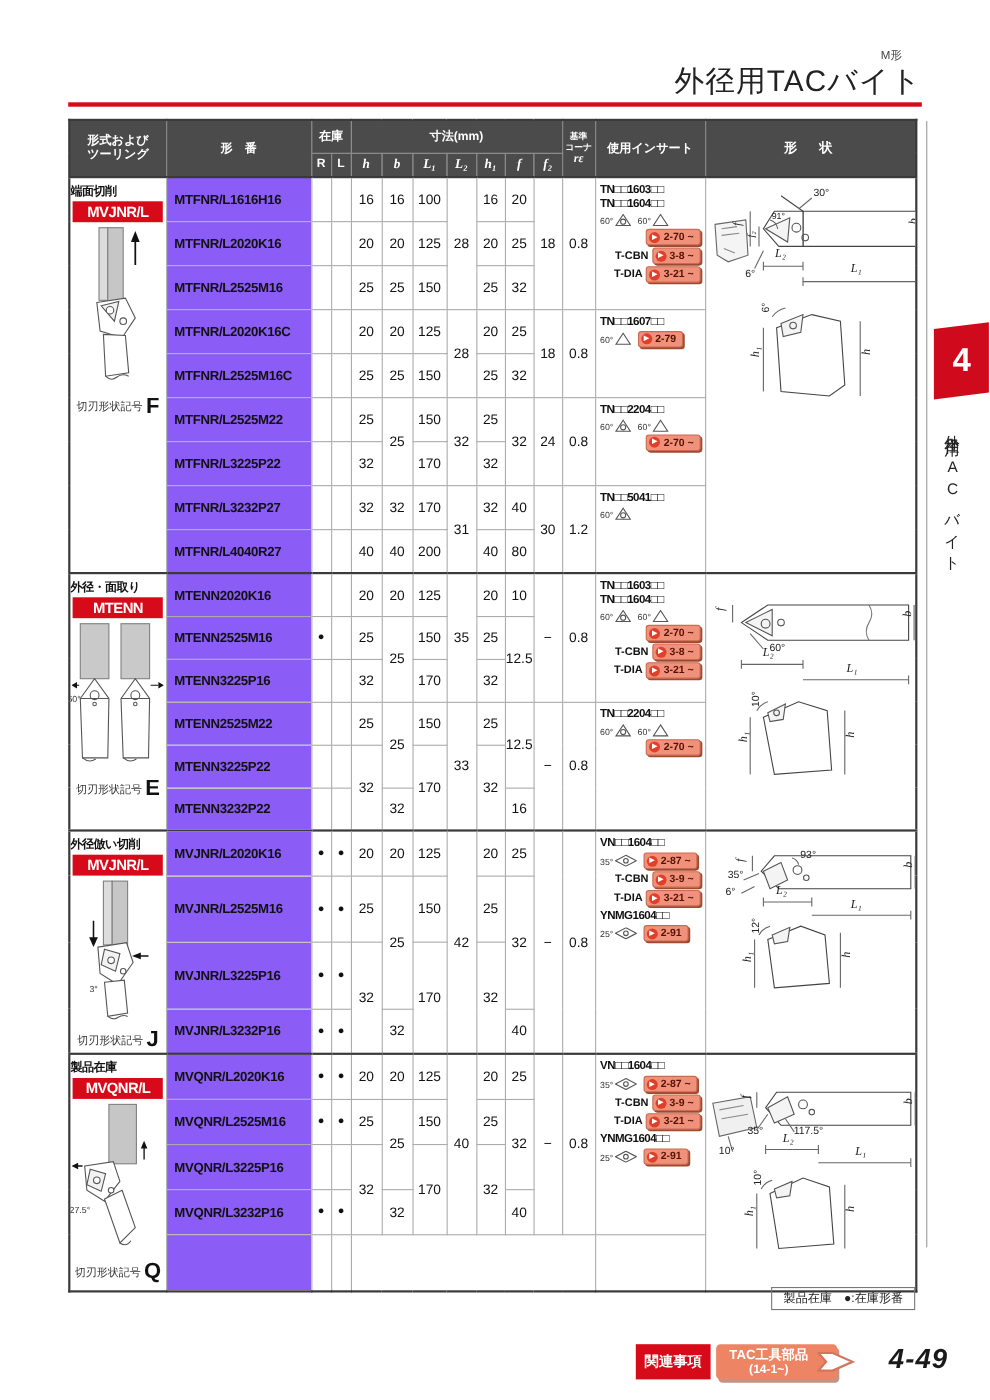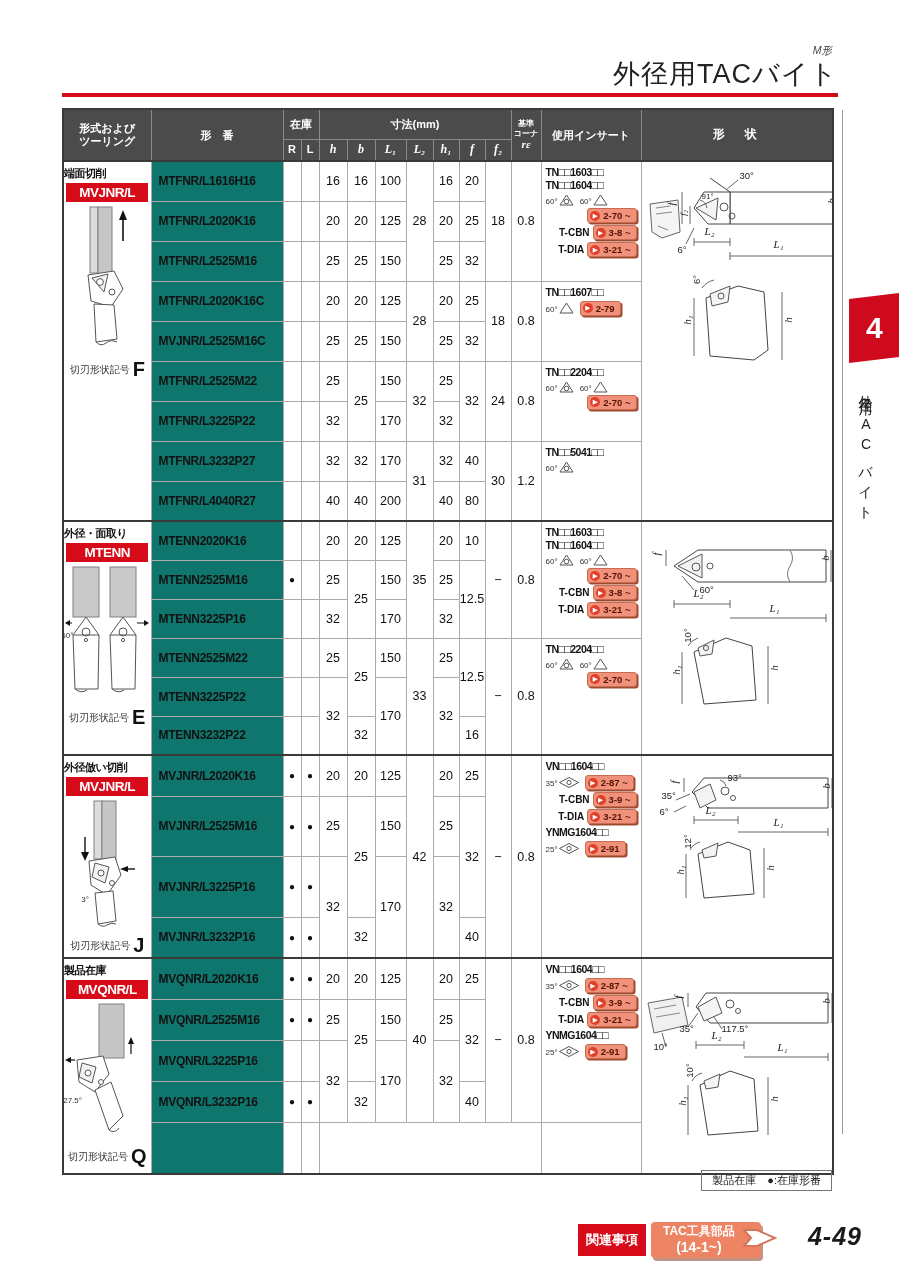--- a/index.html
+++ b/index.html
@@ -1,34 +1,34 @@
 <!DOCTYPE html>
 <html><head>
 <meta charset="utf-8">
 <style>
   html,body{margin:0;padding:0;}
   .page{position:relative;width:900px;height:1273px;background:#fff;overflow:hidden;
         font-family:"Liberation Sans","DejaVu Sans",sans-serif;color:#1a1a1a;}
   
-  .series{position:absolute;top:44px;right:68px;font-size:10.5px;color:#444;font-style:italic;}
+  .series{position:absolute;top:44px;right:80px;font-size:10.5px;color:#444;}
   .title{position:absolute;top:56px;right:62px;font-size:27px;letter-spacing:1px;color:#222;}
   .rule{position:absolute;top:93px;left:62px;width:776px;height:4px;background:#d60a18;}
   
   table.spec{position:absolute;left:62px;top:108px;width:770px;border-collapse:collapse;
              table-layout:fixed;border:2px solid #3a3a3a;}
   .spec th{background:#4b4b4b;color:#fff;border:1px solid #8a8a8a;font-weight:bold;
            font-size:11px;padding:0;line-height:1.15;}
   .spec td{border:1px solid #ababab;font-size:12.5px;text-align:center;padding:0;
            color:#111;overflow:hidden;}
   .spec .it{font-family:"Liberation Serif","DejaVu Serif",serif;font-style:italic;font-size:12px;}
   .spec .tiny{font-size:8px;display:block;}
   tr.h40{height:40px;} tr.h39{height:39px;} tr.h41{height:41px;} tr.h52{height:52px;}
   tr.sec td{border-top:2px solid #3a3a3a;}
   tr.grp td{border-top:1px solid #808080;}
-  td.model{background:#0f766e;text-align:left;padding-left:7px;font-weight:bold;
+  td.model{background:#8b5cf6;text-align:left;padding-left:7px;font-weight:bold;
            font-size:12px;letter-spacing:-0.3px;}
   td.st{font-size:10px;}
   td.toolcell{vertical-align:top;background:#fff;}
   .tc{position:relative;width:100%;padding-top:4px;}
   .cat{font-size:11px;font-weight:bold;text-align:left;letter-spacing:-0.5px;}
   .secbadge{width:82px;margin:2px auto 3px;background:#d60a18;color:#fff;font-weight:bold;
             font-size:13.5px;text-align:center;padding:2px 0;letter-spacing:-0.5px;}
   .toolwrap{position:relative;width:84px;margin:0 auto;}
   .tangle{position:absolute;font-size:8px;color:#333;}
   .edge{display:flex;align-items:center;justify-content:center;gap:3px;margin-top:4px;}
@@ -64,21 +64,21 @@
   .side-title{position:absolute;left:857px;top:384px;writing-mode:vertical-rl;
               text-orientation:upright;font-size:14px;color:#222;letter-spacing:4px;}
   
   .legend{position:absolute;right:68px;top:1170px;border:1px solid #777;font-size:11px;
           padding:2px 10px;color:#222;}
   .related{position:absolute;left:578px;top:1222px;display:flex;align-items:center;}
   .rel-label{background:#d60a18;color:#fff;font-weight:bold;font-size:13px;padding:7px 8px;}
   .rel-link{position:relative;margin-left:5px;background:#ed8565;border-radius:4px;
             box-shadow:2px 3px 0 rgba(140,60,35,.55);color:#fff;font-weight:bold;
             text-align:center;font-size:12px;line-height:1.15;padding:3px 26px 3px 12px;}
-  .rel-link .sub{font-size:14px;display:block;}
+  .rel-link .sub{font-size:11px;display:block;}
   .rel-arrow{position:absolute;right:-16px;top:3px;}
   .pagenum{position:absolute;right:38px;top:1222px;font-size:25px;font-weight:bold;
            font-style:italic;letter-spacing:1px;}
 </style>
 </head>
 <body>
 
 <div class="page">
   <span class="series">M形</span>
   <div class="title">外径用TACバイト</div>
@@ -291,21 +291,21 @@
                 </svg>
               </span>
             <span class="ibadge">
                 <span class="play">▶</span>
                 <span>2-79</span>
               </span>
           </div>
         </td>
       </tr>
       <tr class="h40">
-        <td class="model">MVJNR/L2525M16C</td>
+        <td class="model">MTFNR/L2525M16C</td>
         <td class="st"></td>
           <td class="st"></td>
         <td>25</td>
           <td>25</td>
         <td>150</td>
           <td>25</td>
         <td>32</td>
       </tr>
       <tr class="h40 grp">
         <td class="model">MTFNR/L2525M22</td>

